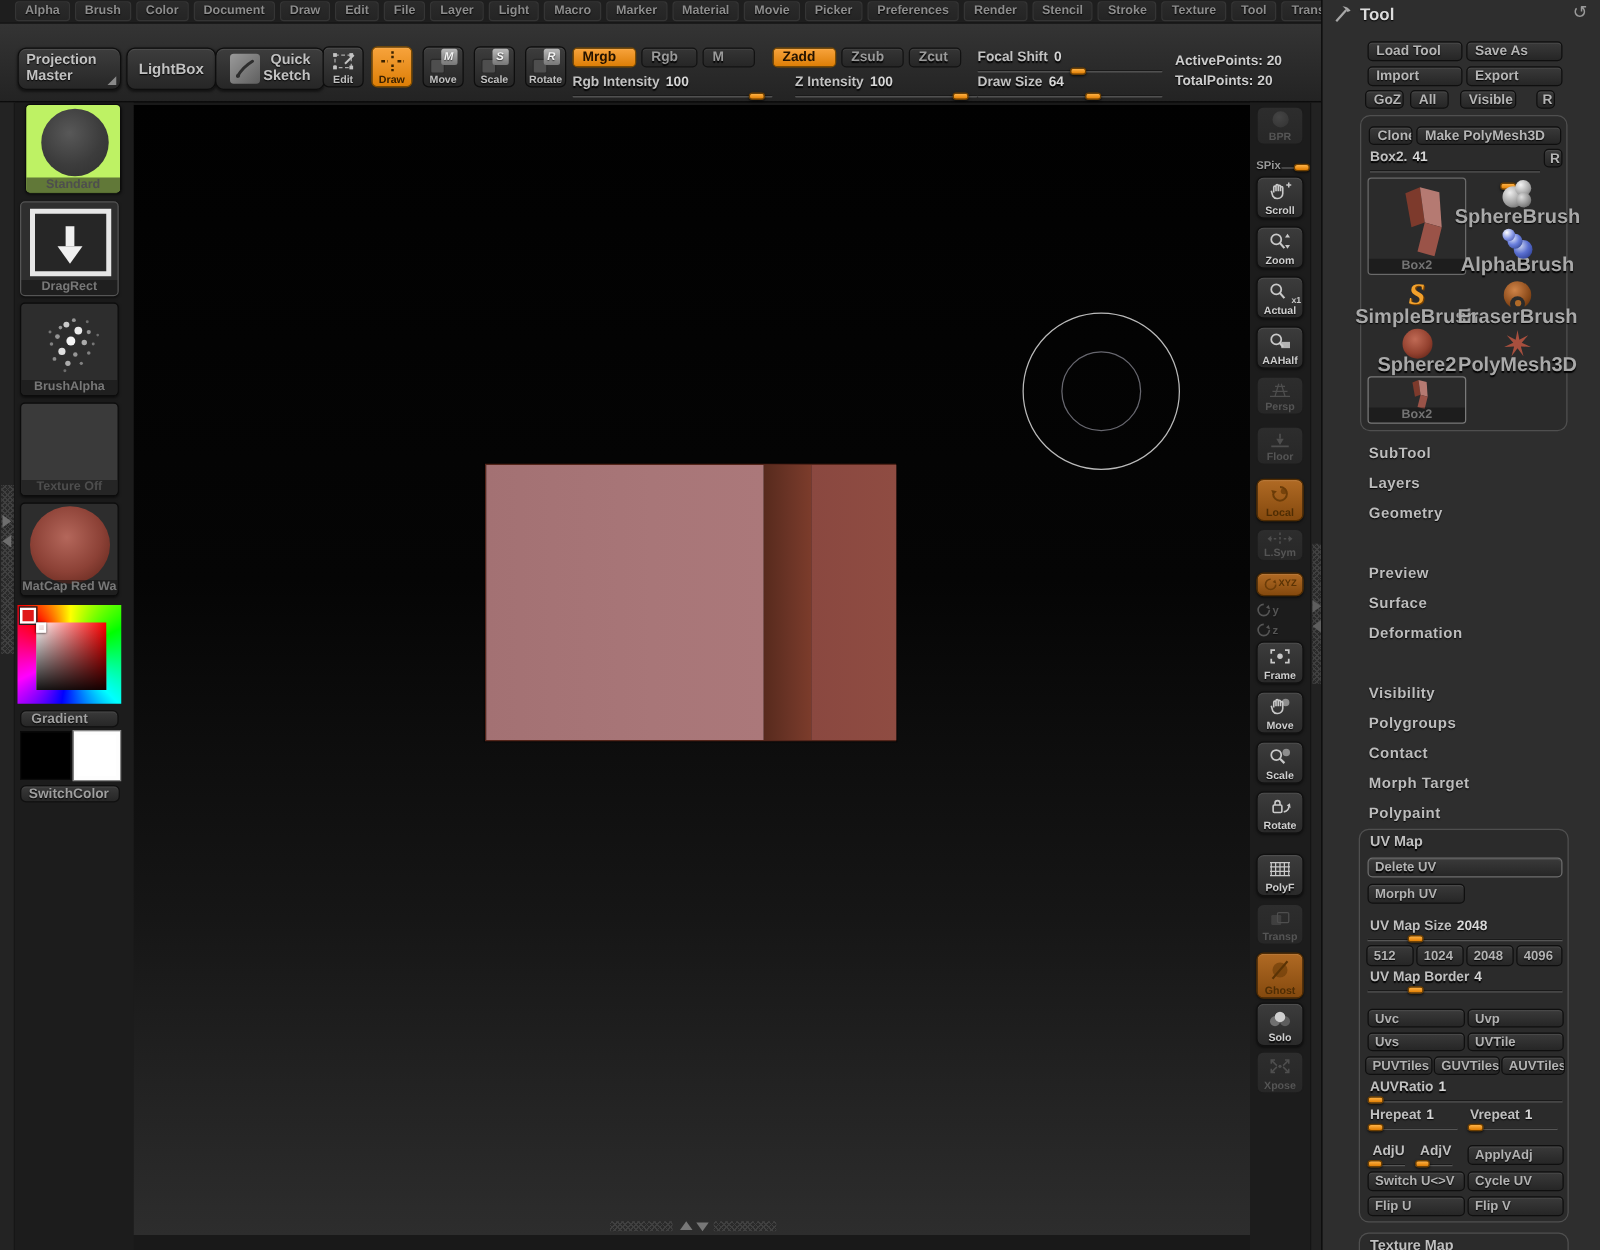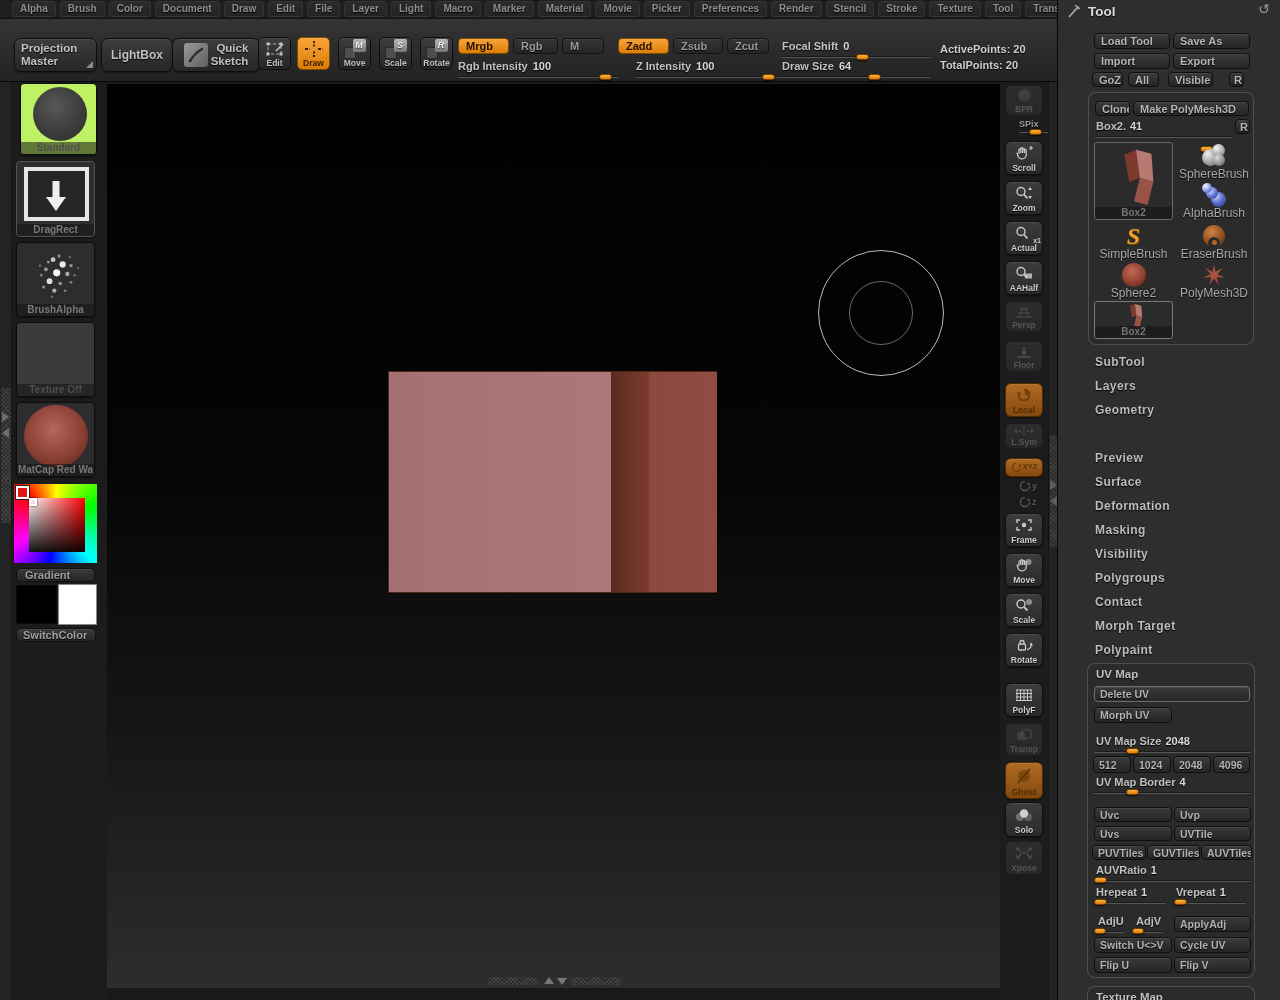--- a/index.html
+++ b/index.html
@@ -51,33 +51,33 @@
   #cursi{left:742px;top:197px;width:64px;height:64px;border:1px solid rgba(185,185,200,.55)}
   
   #rail{position:absolute;left:1000px;top:82px;width:48px;bottom:0;background:#1c1c1c}
   .rit{position:absolute;left:5px;width:38px;background:linear-gradient(#3c3c3c,#2a2a2a);border:1px solid #101010;border-radius:6px;box-shadow:inset 0 1px 0 rgba(255,255,255,.09),0 1px 2px rgba(0,0,0,.5);display:flex;flex-direction:column;align-items:center;justify-content:flex-end;padding-bottom:1px}
   .rit .rl{font-size:8.5px;font-weight:bold;color:#cfcfcf;text-shadow:0 1px 1px #000;line-height:9px;white-space:nowrap}
   .rit .ric{flex:1;display:flex;align-items:center;justify-content:center;width:100%}
   .rit.dis{background:linear-gradient(#2d2d2d,#272727);border-color:#1c1c1c;box-shadow:none}
   .rit.dis .rl{color:#555;text-shadow:none}
   .rit.org{background:linear-gradient(#b06a24,#84490e);border-color:#502c02}
   .rit.org .rl{color:#4f2d04;text-shadow:none}
-  .bare{position:absolute;left:19px;width:38px;display:flex;flex-direction:column;align-items:flex-start}
+  .bare{position:absolute;left:5px;width:38px;display:flex;flex-direction:row;align-items:flex-end}
   .bare .rl{font-size:9px;font-weight:bold;color:#9a9a9a;text-shadow:0 1px 1px #000}
   #rstrip{position:absolute;left:1048px;top:82px;width:9px;bottom:0;background:#222;border-left:1px solid #141414}
   
   #toolpanel{position:absolute;left:1057px;top:0;width:223px;height:1000px;background:#2e2e2e;border-left:1px solid #060606}
   #tphead{position:absolute;left:0;top:0;width:100%;height:22px;display:flex;align-items:center}
   #tptitle{font-size:13.5px;font-weight:bold;color:#dcdcdc;text-shadow:0 1px 1px #000;margin-left:6px}
   #tpreset{position:absolute;right:10px;top:1px;font-size:14px;color:#9a9a9a}
   .tpb{position:absolute;background:linear-gradient(#3a3a3a,#262626);border:1px solid #0f0f0f;border-radius:4px;box-shadow:inset 0 1px 0 rgba(255,255,255,.08);font-size:11px;font-weight:bold;color:#b5b5b5;text-shadow:0 1px 1px #000;display:flex;align-items:center;padding-left:6px;white-space:nowrap;overflow:hidden}
   .inset{position:absolute;border:1px solid rgba(110,110,110,.55);border-radius:8px;background:rgba(0,0,0,.06)}
   .sec{position:absolute;left:0;width:100%;height:24px;font-size:12px;font-weight:bold;color:#bcbcbc;text-shadow:0 1px 1px #000;line-height:24px;padding-left:37px;letter-spacing:.4px}
   .thumb{position:absolute;display:flex;flex-direction:column;align-items:center;justify-content:flex-end}
-  .thumb .th-l{font-size:12px;font-weight:normal;color:#a9a9a9;text-shadow:0 1px 1px #000;line-height:12px;white-space:nowrap}
+  .thumb .th-l{font-size:16px;font-weight:bold;color:#a9a9a9;text-shadow:0 1px 1px #000;line-height:12px;white-space:nowrap}
   .ttile{position:absolute;background:#2b2b2b;border:1px solid #6a6a6a;border-radius:3px;overflow:hidden;display:flex;align-items:center;justify-content:center}
   .ttile .tl{position:absolute;left:0;right:0;bottom:0;height:12px;background:rgba(15,15,15,.5);font-size:10px;font-weight:bold;color:#747474;text-align:center;line-height:12px}
   .ball{border-radius:50%;position:absolute}
   .uvlbl{position:absolute;font-size:11px;font-weight:bold;color:#c0c0c0;text-shadow:0 1px 1px #000;white-space:nowrap}
   .uvlbl .sv{margin-left:4px;color:#d8d8d8}
   .pb{position:absolute;background:linear-gradient(#3a3a3a,#262626);border:1px solid #0f0f0f;border-radius:4px;box-shadow:inset 0 1px 0 rgba(255,255,255,.08);font-size:10.5px;font-weight:bold;color:#b2b2b2;text-shadow:0 1px 1px #000;display:flex;align-items:center;padding-left:5px;white-space:nowrap;overflow:hidden}
   .utrack{position:absolute;height:2px;background:#565656;border-top:1px solid #1a1a1a}
   svg{display:block}
 </style>
 </head>
@@ -613,21 +613,20 @@
       <div class="tl">Box2</div>
     </div>
   </div>
 
   <div class="sec" style="top:350px">SubTool</div>
   <div class="sec" style="top:374px">Layers</div>
   <div class="sec" style="top:398px">Geometry</div>
   <div class="sec" style="top:446px">Preview</div>
   <div class="sec" style="top:470px">Surface</div>
   <div class="sec" style="top:494px">Deformation</div>
-  <div class="sec" style="top:518px">Masking</div>
   <div class="sec" style="top:542px">Visibility</div>
   <div class="sec" style="top:566px">Polygroups</div>
   <div class="sec" style="top:590px">Contact</div>
   <div class="sec" style="top:614px">Morph Target</div>
   <div class="sec" style="top:638px">Polypaint</div>
 
   <div class="inset" style="left:29px;top:663px;width:168px;height:315px">
     <div class="uvlbl" style="left:8px;top:4px;font-size:11.5px">UV Map</div>
     <div class="pb" style="left:6px;top:22px;width:156px;height:16px;border-color:#6e6e6e">Delete UV</div>
     <div class="pb" style="left:6px;top:43px;width:78px;height:16px">Morph UV</div>

